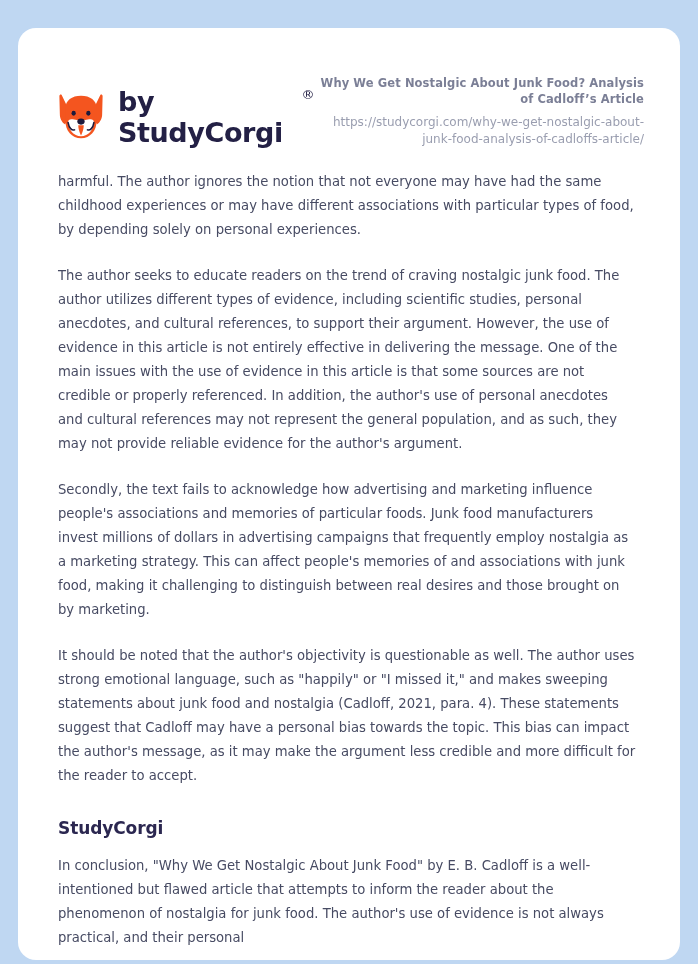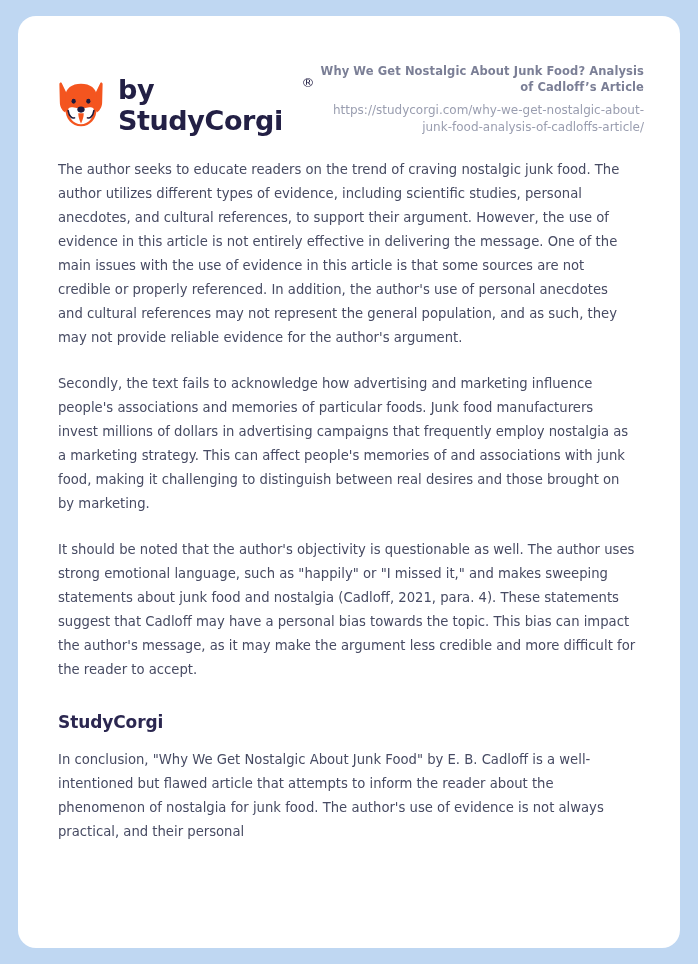--- a/index.html
+++ b/index.html
@@ -9,21 +9,21 @@
   body {
     width: 698px;
     height: 964px;
     background: #bfd7f2;
     font-family: "DejaVu Sans", sans-serif;
     overflow: hidden;
   }
   .page {
     position: absolute;
     left: 18px;
-    top: 16px;
+    top: 28px;
     width: 662px;
     height: 932px;
     background: #ffffff;
     border-radius: 18px;
     box-sizing: border-box;
     overflow: hidden;
   }
   
   .header {
     display: flex;
@@ -131,20 +131,21 @@
     </div>
 
     <div class="doc-meta">
       <p class="doc-title">Why We Get Nostalgic About Junk Food? Analysis of Cadloff’s Article</p>
       <p class="doc-url">https://studycorgi.com/why-we-get-nostalgic-about-junk-food-analysis-of-cadloffs-article/</p>
     </div>
 
   </div>
 
   <div class="article">
+    <p>harmful. The author ignores the notion that not everyone may have had the same childhood experiences or may have different associations with particular types of food, by depending solely on personal experiences.</p>
     <p>The author seeks to educate readers on the trend of craving nostalgic junk food. The author utilizes different types of evidence, including scientific studies, personal anecdotes, and cultural references, to support their argument. However, the use of evidence in this article is not entirely effective in delivering the message. One of the main issues with the use of evidence in this article is that some sources are not credible or properly referenced. In addition, the author's use of personal anecdotes and cultural references may not represent the general population, and as such, they may not provide reliable evidence for the author's argument.</p>
     <p>Secondly, the text fails to acknowledge how advertising and marketing influence people's associations and memories of particular foods. Junk food manufacturers invest millions of dollars in advertising campaigns that frequently employ nostalgia as a marketing strategy. This can affect people's memories of and associations with junk food, making it challenging to distinguish between real desires and those brought on by marketing.</p>
     <p>It should be noted that the author's objectivity is questionable as well. The author uses strong emotional language, such as "happily" or "I missed it," and makes sweeping statements about junk food and nostalgia (Cadloff, 2021, para. 4). These statements suggest that Cadloff may have a personal bias towards the topic. This bias can impact the author's message, as it may make the argument less credible and more difficult for the reader to accept.</p>
     <h2>StudyCorgi</h2>
     <p>In conclusion, "Why We Get Nostalgic About Junk Food" by E. B. Cadloff is a well-intentioned but flawed article that attempts to inform the reader about the phenomenon of nostalgia for junk food. The author's use of evidence is not always practical, and their personal</p>
   </div>
 
 </div>
 
 </body></html>

